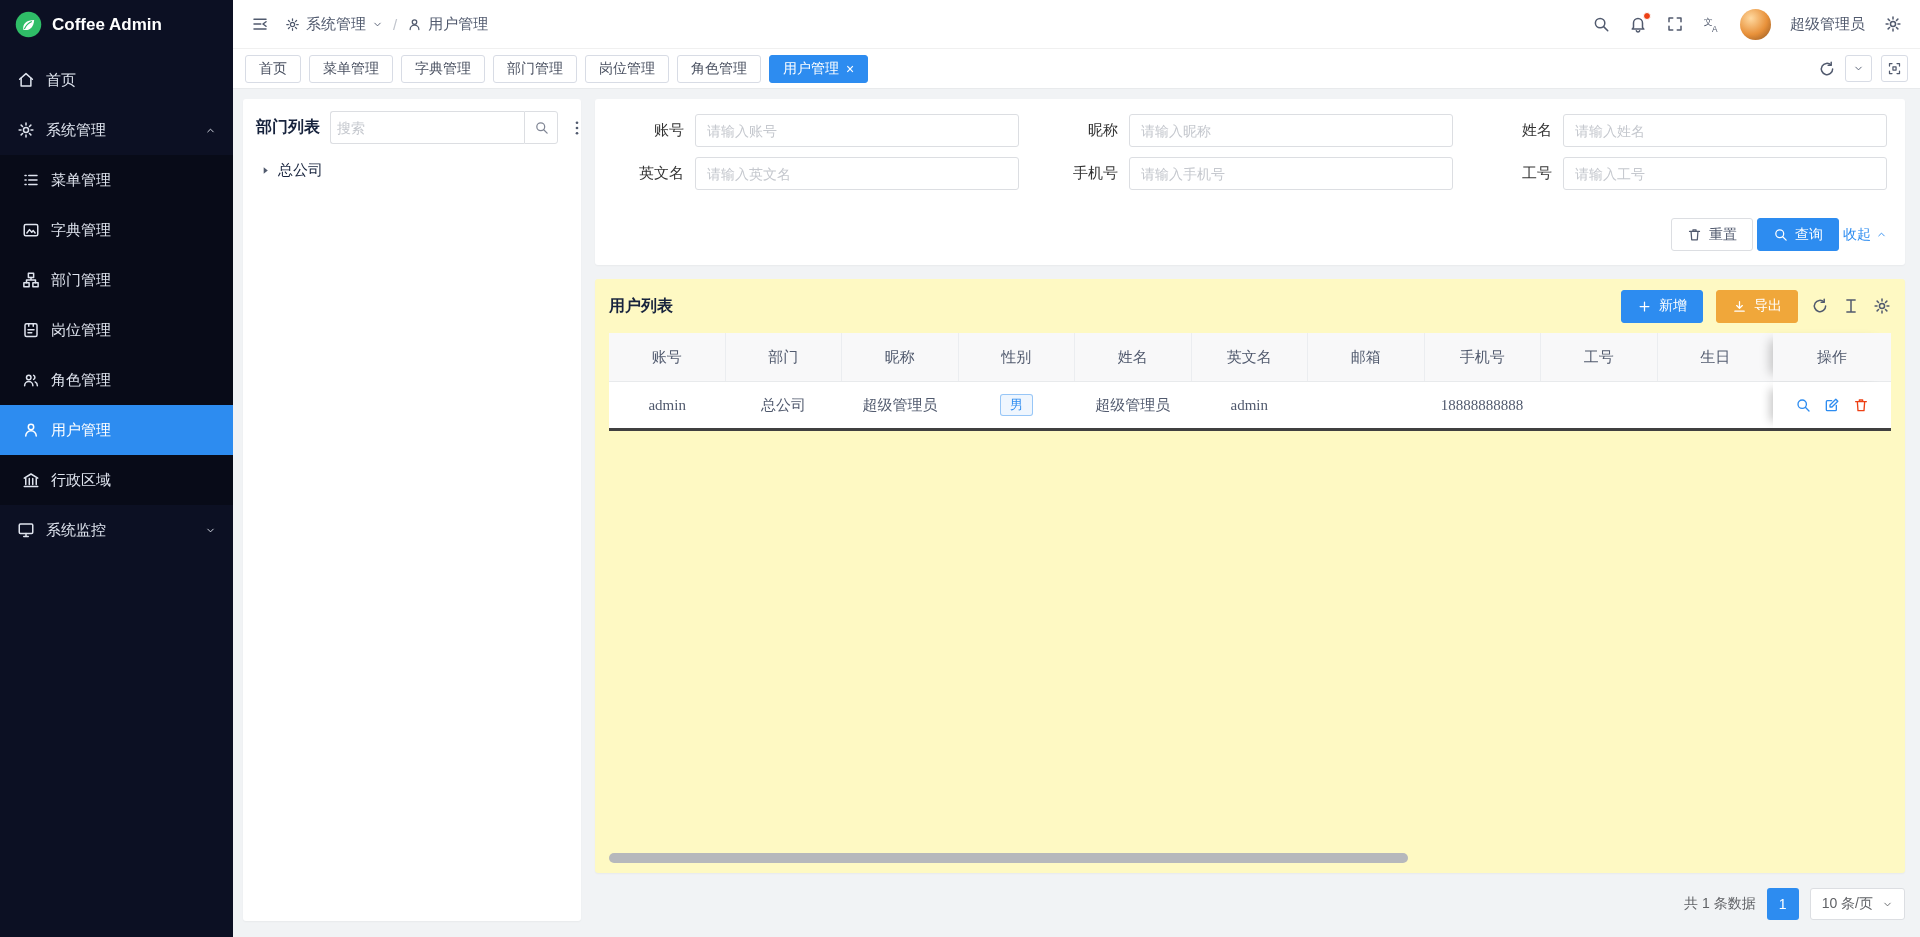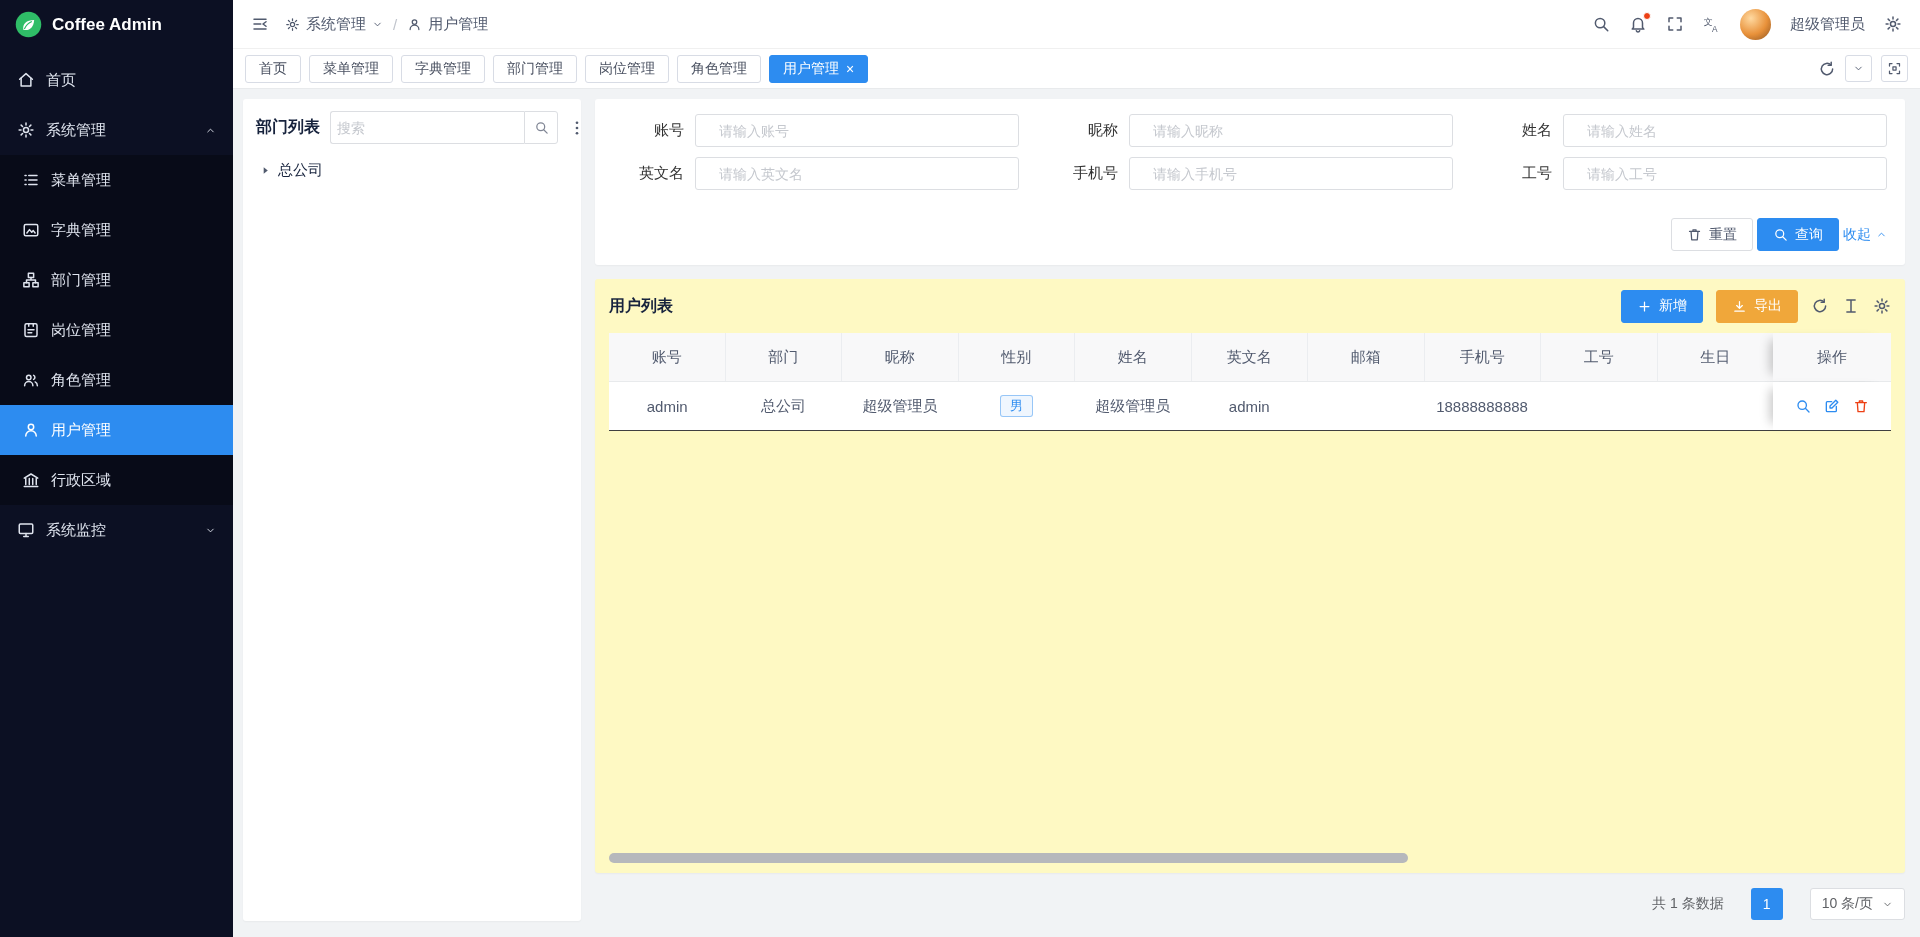--- a/index.html
+++ b/index.html
@@ -66,21 +66,21 @@
   .tree-node { display:flex; align-items:center; gap:7px; padding:5px 4px; font-size:15px; color:#17233d; cursor:pointer; }
   .tree-node .arrow { color:#515a6e; display:flex; }
 
   .main-col { flex:1; min-width:0; display:flex; flex-direction:column; gap:14px; }
 
   
   .filter-card { background:#fff; border-radius:3px; box-shadow:0 1px 2px rgba(0,0,0,.04); padding:15px 18px 14px; }
   .filter-grid { display:grid; grid-template-columns:repeat(3,1fr); column-gap:28px; row-gap:10px; }
   .field { display:flex; align-items:center; }
   .field label { width:82px; flex-shrink:0; text-align:right; padding-right:11px; font-size:15px; color:#333; white-space:nowrap; }
-  .field input { flex:1; min-width:0; height:33px; border:1px solid #dcdee2; border-radius:3px; padding:0 23px;
+  .field input { flex:1; min-width:0; height:33px; border:1px solid #dcdee2; border-radius:3px; padding:0 11px;
     font-size:14px; color:#515a6e; outline:none; }
   .field input::placeholder { color:#c5c8ce; }
   .filter-actions { display:flex; justify-content:flex-end; align-items:center; gap:4px; margin-top:28px; }
   .btn { height:33px; padding:0 15px; border-radius:3px; border:1px solid #dcdee2; background:#fff;
     display:inline-flex; align-items:center; gap:7px; font-size:14px; color:#515a6e; cursor:pointer; white-space:nowrap; }
   .btn.primary { background:var(--primary,#2d8cf0); border-color:var(--primary,#2d8cf0); color:#fff; }
   .btn.export { background:var(--export,#f0a73a); border-color:var(--export,#f0a73a); color:#fff; }
   .link-btn { display:inline-flex; align-items:center; gap:5px; color:var(--primary,#2d8cf0); font-size:14px;
     background:none; border:none; cursor:pointer; }
 
@@ -89,35 +89,35 @@
     padding:0 14px; position:relative; display:flex; flex-direction:column; }
   .card-head { height:54px; flex-shrink:0; display:flex; align-items:center; }
   .card-title { font-size:16px; font-weight:600; color:#17233d; }
   .card-actions { margin-left:auto; display:flex; gap:13px; }
   .icon-btn { background:none; border:none; color:#515a6e; display:flex; align-items:center; cursor:pointer; }
 
   .thead, .trow { display:flex; align-items:stretch; }
   .thead { background:#f8f8f9; height:49px; border-bottom:1px solid #e8eaec; }
   .th { flex:1; min-width:0; display:flex; align-items:center; justify-content:center; font-size:15px; color:#515a6e; border-right:1px solid #ebedf0; }
   .th:nth-last-child(2) { border-right:none; }
-  .trow { height:49px; border-bottom:1px solid #404040; background:#fff; }
+  .trow { height:49px; border-bottom:3px solid #404040; background:#fff;font-family:Liberation Serif, serif; }
   .td { flex:1; min-width:0; display:flex; align-items:center; justify-content:center; font-size:15px; color:#515a6e; }
   .op-col { flex:none; width:118px; position:relative; z-index:1; box-shadow:-10px 0 10px -7px rgba(0,0,0,.22); border-right:none; }
   .thead .op-col { background:#f8f8f9; }
   .trow .op-col { background:#fff; gap:13px; }
   .tag { padding:2px 9px; border:1px solid rgba(45,140,240,.45); background:rgba(45,140,240,.08);
     color:var(--primary,#2d8cf0); border-radius:3px; font-size:13px; line-height:1.3; }
   .row-icon { background:none; border:none; display:flex; align-items:center; cursor:pointer; color:var(--primary,#2d8cf0); }
   .row-icon.danger { color:var(--danger,#ed4014); }
   .row-icon svg { width:16px; height:16px; }
 
   .hscroll-thumb { position:absolute; left:14px; bottom:10px; width:61%; height:10px; border-radius:5px; background:#b6b8bc; cursor:grab; }
 
   
-  .pagination { height:34px; flex-shrink:0; display:flex; justify-content:flex-end; align-items:center; gap:27px;
+  .pagination { height:34px; flex-shrink:0; display:flex; justify-content:flex-end; align-items:center; gap:11px;
     color:#606266; font-size:14px; }
   .page-btn { min-width:32px; height:32px; padding:0 6px; border:none; border-radius:3px; background:var(--primary,#2d8cf0);
     color:#fff; font-size:14px; display:flex; align-items:center; justify-content:center; cursor:pointer; }
   .size-select { height:32px; padding:0 11px; border:1px solid #dcdee2; border-radius:3px; background:#fff;
     display:flex; align-items:center; gap:9px; color:#606266; font-size:14px; cursor:pointer; }
 </style>
 </head>
 <body>
 
 <div class="app">

